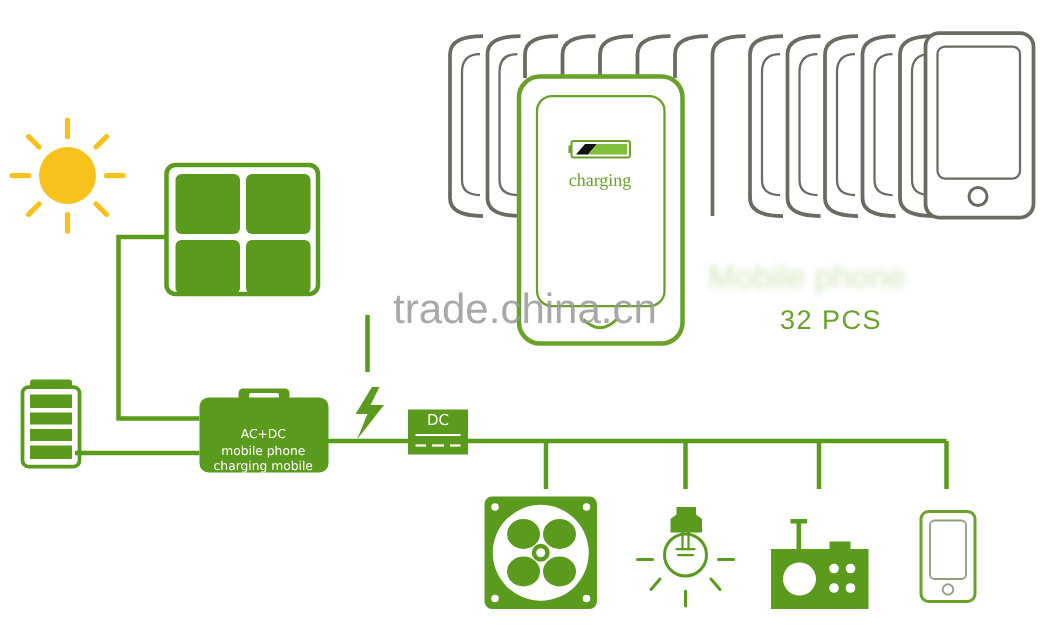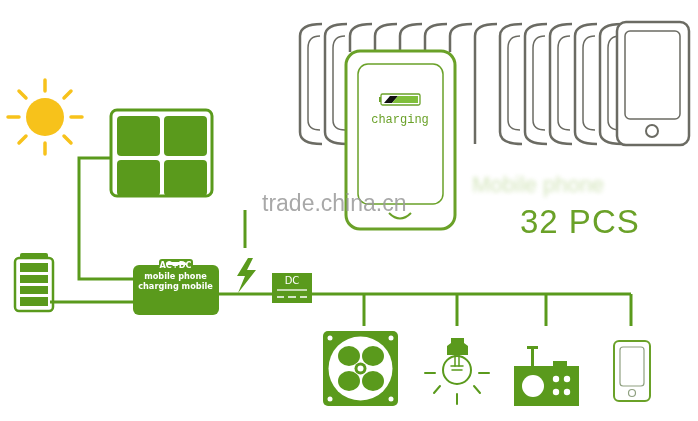--- a/index.html
+++ b/index.html
@@ -1,23 +1,23 @@
 <!DOCTYPE html>
 <html><head>
 <meta charset="utf-8">
 <style>
   html, body { margin:0; padding:0; background:#ffffff; }
   body { width:698px; height:421px; position:relative; overflow:hidden; font-family:"Liberation Sans", sans-serif; }
   svg#diagram { position:absolute; left:0; top:0; }
   .lbl { position:absolute; color:#fff; font-family:"DejaVu Sans", sans-serif; text-align:center; }
-  .station-text { left:133px; top:260px; width:85px; font-size:8.2px; line-height:10.5px;font-weight:bold; }
+  .station-text { left:133px; top:284px; width:85px; font-size:8.2px; line-height:10.5px; }
   .dc-text { left:274px; top:275px; width:36px; font-size:10px; }
-  .charging-text { position:absolute; left:367px; top:113px; width:66px; text-align:center; color:#6aa128; font-size:12px; font-family:Liberation Mono, monospace; }
-  .watermark { position:absolute; left:262px; top:190px; font-size:23px; color:#9a9a9a; opacity:0.85; font-family:"Liberation Sans", sans-serif; }
-  .pcs-text { position:absolute; left:520px; top:203px; font-size:33px; color:#6aa128; font-family:"Liberation Sans", sans-serif; letter-spacing:1px; }
+  .charging-text { position:absolute; left:367px; top:113px; width:66px; text-align:center; color:#6aa128; font-size:12px; font-family:Liberation Serif, serif; }
+  .watermark { position:absolute; left:262px; top:190px; font-size:28px; color:#9a9a9a; opacity:0.85; font-family:"Liberation Sans", sans-serif; }
+  .pcs-text { position:absolute; left:520px; top:203px; font-size:18px; color:#6aa128; font-family:"Liberation Sans", sans-serif; letter-spacing:1px; }
   .mobile-text { position:absolute; left:472px; top:172px; font-size:22px; color:#7fb23a; opacity:0.35; filter:blur(2px); font-family:"Liberation Sans", sans-serif; }
 </style>
 </head>
 <body>
 
 <svg id="diagram" width="698" height="421" viewBox="0 0 698 421" xmlns="http://www.w3.org/2000/svg">
 
   <g>
     <circle cx="45" cy="117" r="19" fill="#f7c21b"></circle>
     <g stroke="#f7c21b" stroke-width="3.5" stroke-linecap="round">

